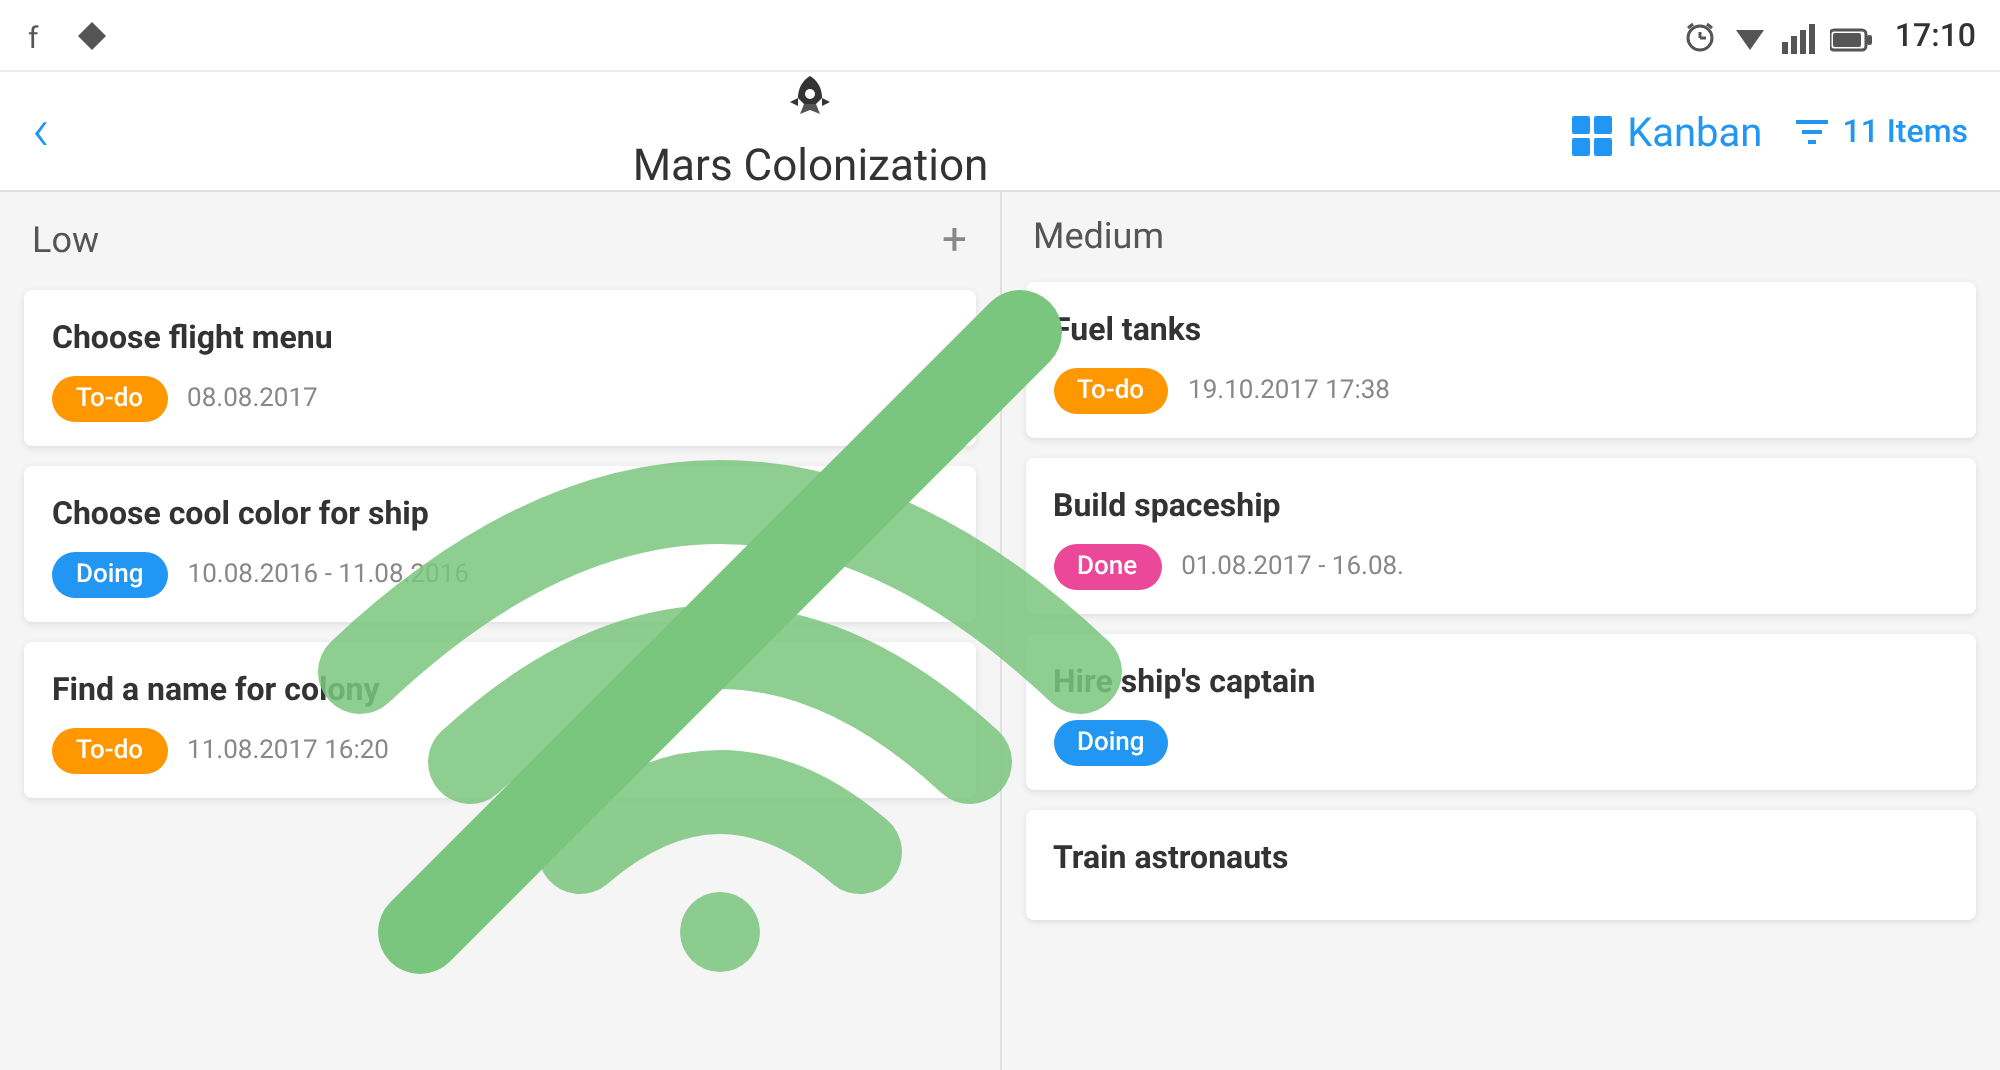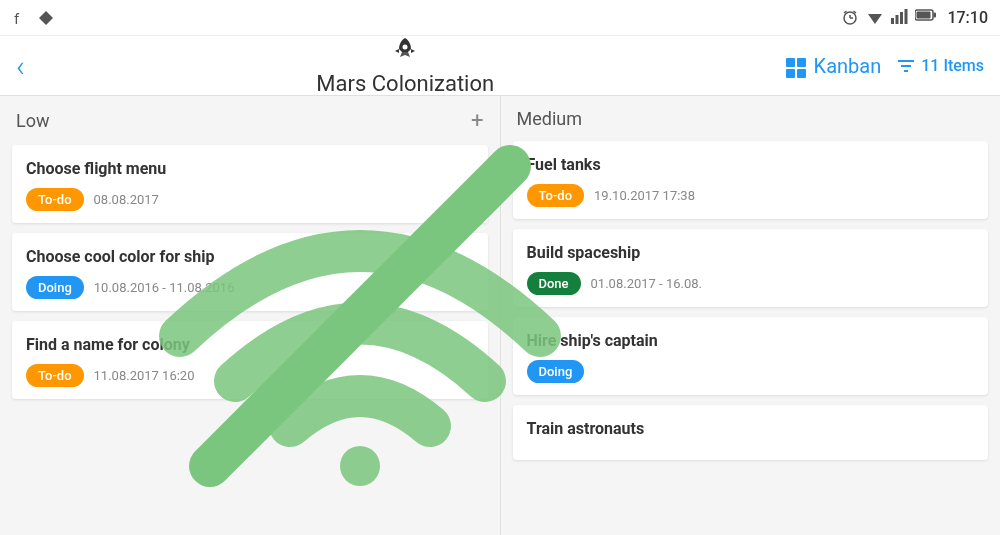--- a/index.html
+++ b/index.html
@@ -9,21 +9,21 @@
     .status-bar {
       background: #fff;
       height: 36px;
       display: flex;
       align-items: center;
       justify-content: space-between;
       padding: 0 12px;
       border-bottom: 1px solid #eee;
     }
     .status-bar-left { display: flex; align-items: center; gap: 8px; }
-    .status-bar-right { display: flex; align-items: flex-start; gap: 6px; font-size: 15px; font-weight: 500; }
+    .status-bar-right { display: flex; align-items: flex-end; gap: 6px; font-size: 15px; font-weight: 500; }
 
     
     .header {
       background: #fff;
       height: 60px;
       display: flex;
       align-items: center;
       justify-content: space-between;
       padding: 0 16px;
       border-bottom: 1px solid #e0e0e0;
@@ -72,21 +72,21 @@
     .card-meta { display: flex; align-items: center; gap: 10px; }
     .badge {
       border-radius: 20px;
       padding: 4px 12px;
       font-size: 13px;
       font-weight: 500;
       color: #fff;
     }
     .badge-todo { background: #FF9800; }
     .badge-doing { background: #2196F3; }
-    .badge-done { background: #15803d; }
+    .badge-done { background: #ec4899; }
     .card-date { font-size: 13px; color: #888; }
 
     
     .no-wifi-overlay {
       position: absolute;
       top: 96px;
       left: 0;
       width: 720px;
       height: 440px;
       pointer-events: none;

